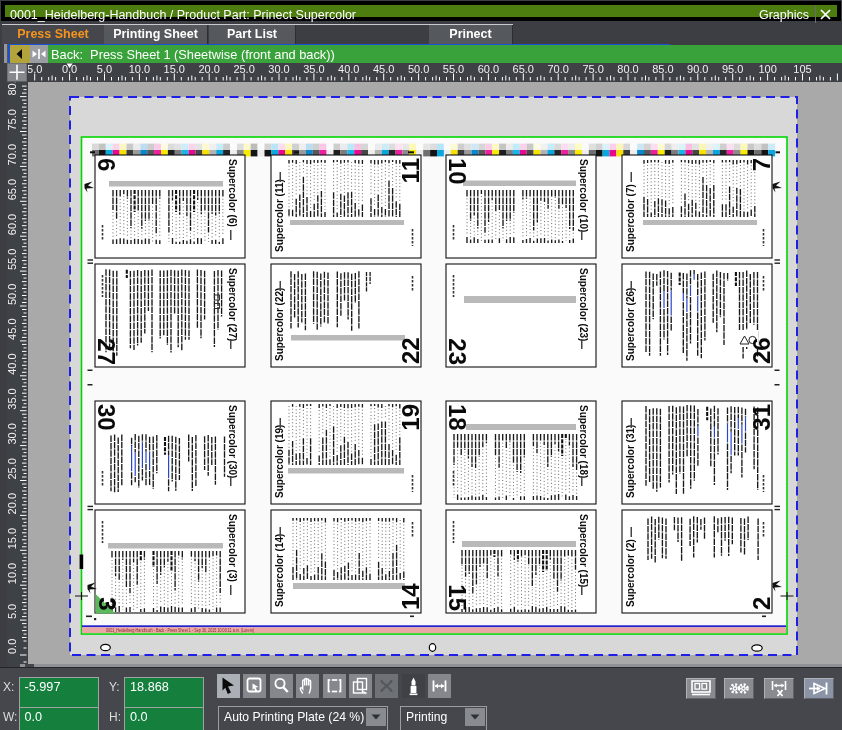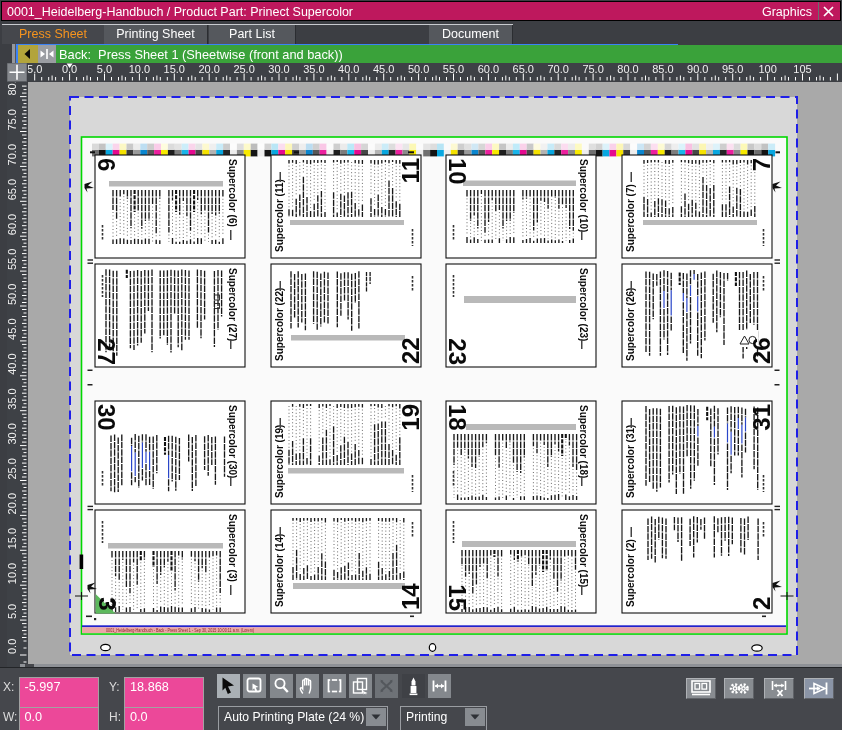--- a/index.html
+++ b/index.html
@@ -1,37 +1,37 @@
 <!DOCTYPE html>
 <html><head><meta charset="utf-8"><style>
 *{margin:0;padding:0;box-sizing:border-box}
 html,body{width:842px;height:730px;overflow:hidden;background:#3c3e43;
  font-family:"Liberation Sans",sans-serif;-webkit-font-smoothing:antialiased}
-.titlebar{position:absolute;left:1px;top:1px;width:840px;height:20px;background:#be185d;border:1px solid #000000}
+.titlebar{position:absolute;left:1px;top:1px;width:840px;height:20px;background:#4d7c0f;border:4px solid #000000}
 .ttext{position:absolute;left:5px;top:2.5px;font-size:12.5px;color:#fff;white-space:pre}
 .graphics{position:absolute;right:28px;top:2.5px;font-size:12.5px;color:#fff}
 .tsep{position:absolute;right:21px;top:0;width:1px;height:18px;background:#6a6c70}
 .xbtn{position:absolute;right:5px;top:3px}
 .tabrow{position:absolute;left:0;top:25px;width:842px;height:19px;background:#3c3e43}
 .tabtop{position:absolute;left:2px;top:-1px;width:511px;height:1px;background:#c9cbd0}
-.tab{position:absolute;top:0;height:19px;background:#55585d;color:#fff;font-weight:normal;font-size:12.5px;
+.tab{position:absolute;top:0;height:19px;background:#55585d;color:#fff;font-weight:bold;font-size:12.5px;
  text-align:center;line-height:18px;border-right:1px solid #2b2d31}
 .tab.active{background:#45474c;color:#f6941e}
-.greenbar{position:absolute;left:12px;top:44px;width:666px;height:19px;background:#3b82f6}
+.greenbar{position:absolute;left:4px;top:44px;width:666px;height:19px;background:#1d4ed8}
 .ggreen{position:absolute;left:44px;top:1px;width:798px;height:18px;background:#3aa23a}
 .lstrip{position:absolute;left:0;top:0;width:4px;height:623px;background:#95979c;border-right:1px solid #55575c}
 .olive{position:absolute;left:6px;top:0.5px;width:20px;height:18px;background:#b2a43b}
 .olive svg{display:block}
 .gbtn{position:absolute;left:26px;top:0.5px;width:18px;height:18px;background:#9a9da2}
 .gtext{position:absolute;left:47px;top:3px;font-size:12.8px;color:#fff}
 .toolbar{position:absolute;left:0;top:667px;width:842px;height:63px;background:#45474c;border-top:1px solid #232528}
 .cvedge{position:absolute;left:20px;top:-4px;width:822px;height:3px;background:#8e9196}
 .cvnotch{position:absolute;left:25px;top:-4px;width:9px;height:3px;background:#45474c}
 .flabel{position:absolute;font-size:12px;color:#dcdcdc}
-.field{position:absolute;width:80px;height:37px;background:#ec4899;border:1px solid #a2a2a2;color:#fff;
+.field{position:absolute;width:80px;height:37px;background:#15803d;border:1px solid #a2a2a2;color:#fff;
  font-size:12.7px;padding-left:5px;line-height:19px}
 .tbtn{position:absolute;top:6px;width:23px;height:24px}
 .tbtn svg{display:block}
 .rbtn{position:absolute;top:9.5px;width:30px;height:21px;border:1px solid #5f6267;border-top-color:#aeb1b5;border-left-color:#aeb1b5}
 .rbtn svg{display:block;margin:-1px}
 .drop{position:absolute;top:38px;height:28px;background:#45474c;border:1px solid #9a9da2;color:#fff;font-size:12.2px}
 .drop span{position:absolute;left:5px;top:3px;white-space:nowrap}
 .darr{position:absolute;right:1px;top:1px;width:20px;height:18px;background:#888c91;display:flex;align-items:center;justify-content:center}
 </style></head><body>
 <div class="titlebar">
@@ -39,21 +39,21 @@
     <span class="graphics">Graphics</span>
     <span class="tsep"></span>
     <svg class="xbtn" width="13" height="13" viewBox="0 0 13 13">
       <path d="M2 2L11 11M11 2L2 11" stroke="#fff" stroke-width="1.7"></path>
     </svg>
   </div>
 <div class="tabrow">
     <div class="tab active" style="left:2px;width:103px">Press Sheet</div>
     <div class="tab" style="left:104px;width:104px">Printing Sheet</div>
     <div class="tab" style="left:209px;width:87px">Part List</div>
-    <div class="tab" style="left:429px;width:84px">Document</div>
+    <div class="tab" style="left:429px;width:84px">Prinect</div>
     <div class="tabtop"></div>
   </div>
 <div class="greenbar">
     <div class="ggreen"></div>
     <div class="lstrip"></div>
     <div class="olive">
       <svg width="19" height="18" viewBox="0 0 19 18">
         <path d="M12 4L6.5 9L12 14Z" fill="#0a0a0a"></path>
       </svg>
     </div>

